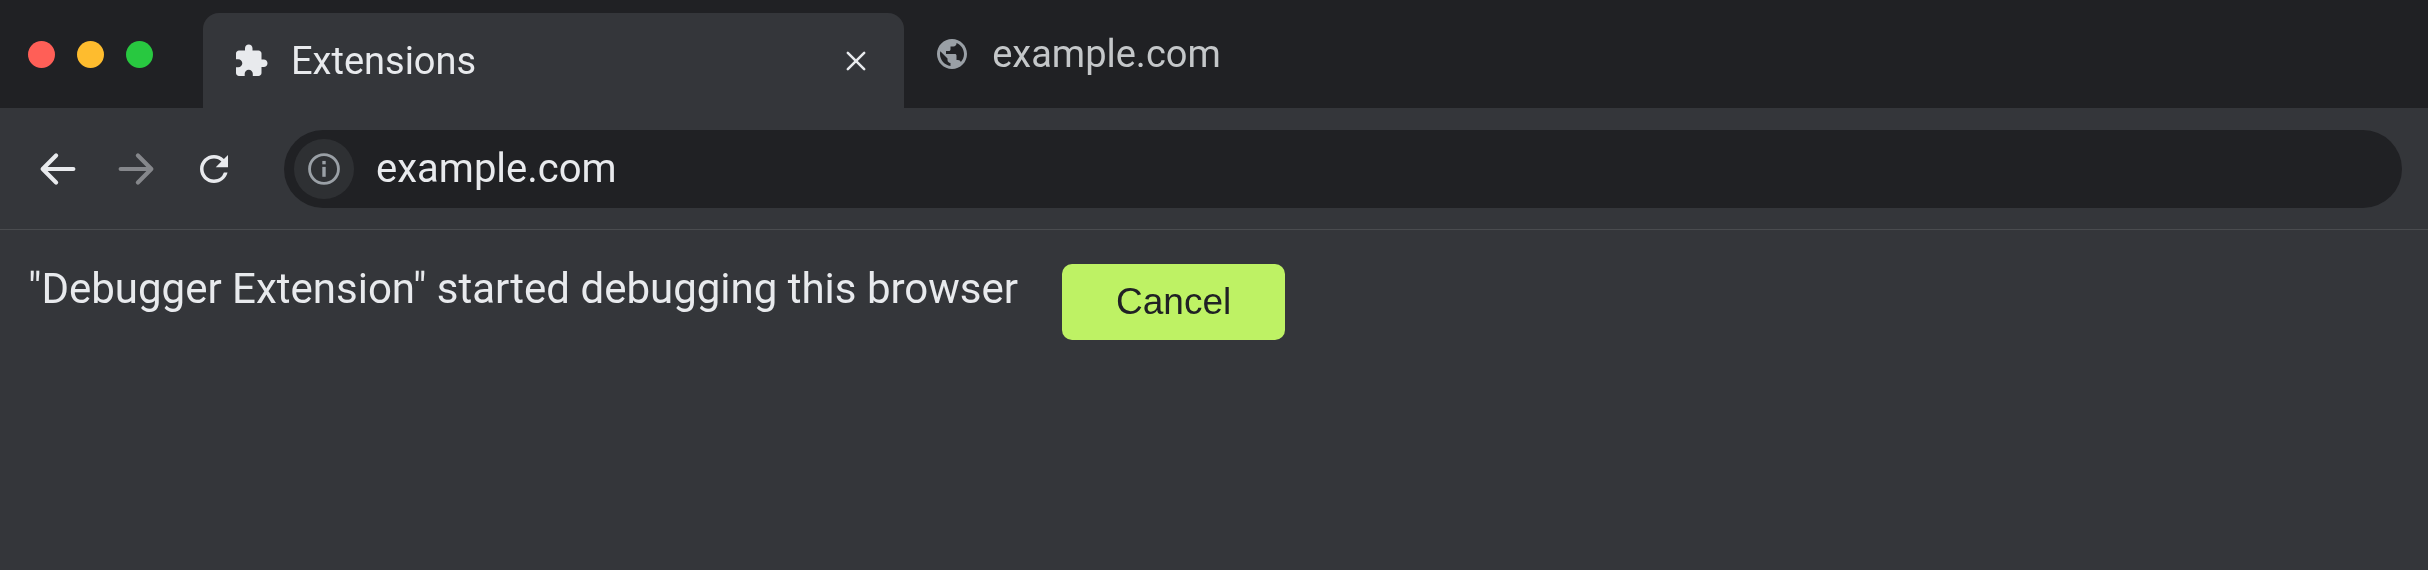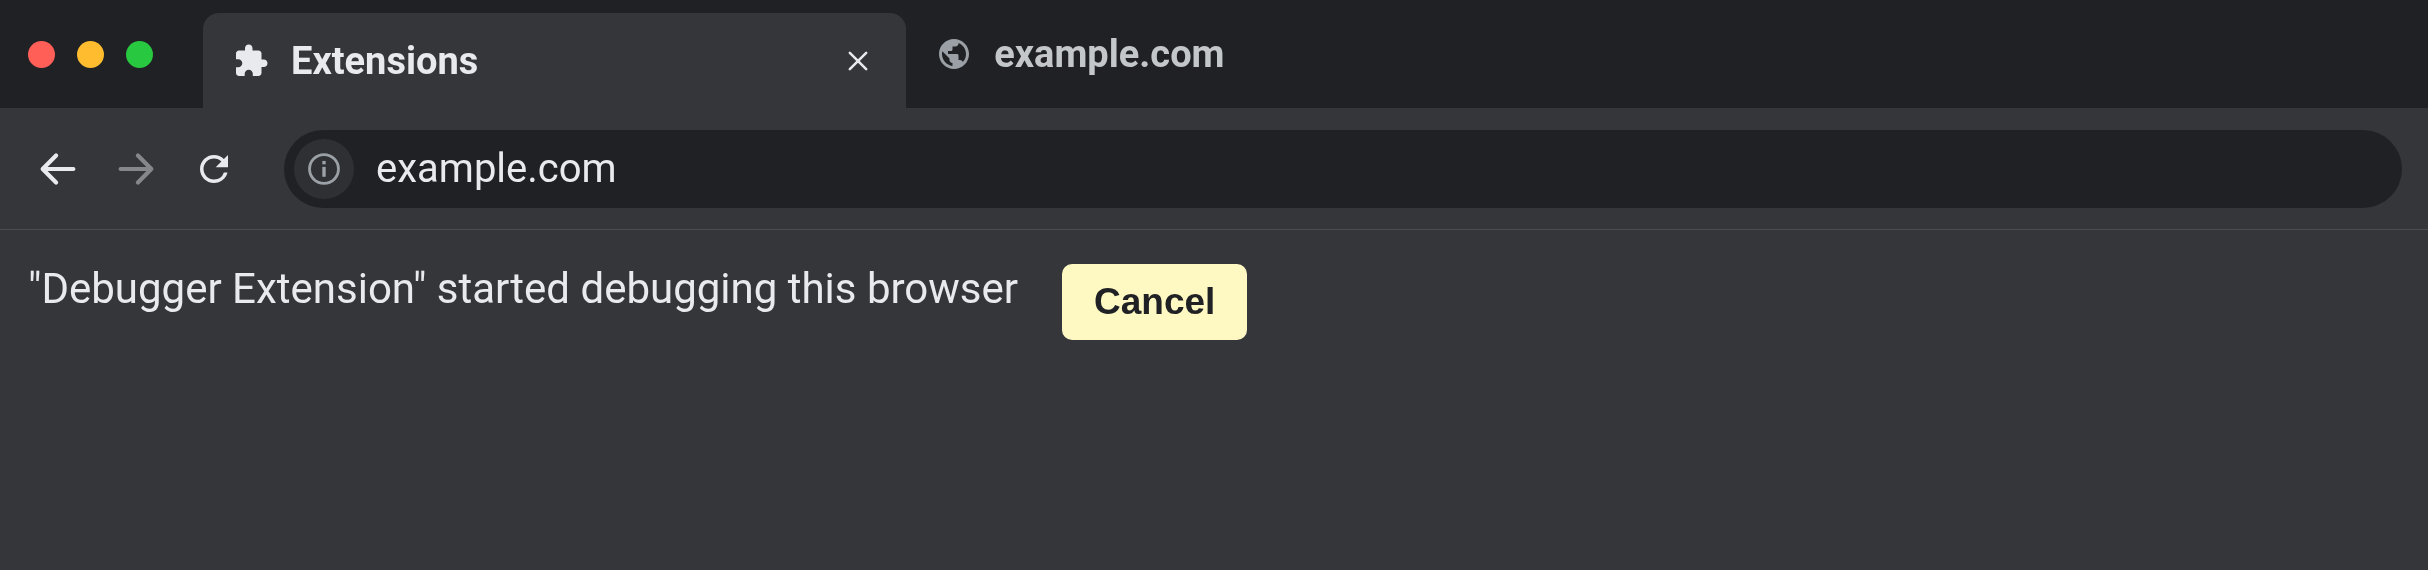--- a/index.html
+++ b/index.html
@@ -49,21 +49,21 @@
       background: #34363a;
       border-radius: 16px 16px 0 0;
       align-self: flex-end;
       height: 95px;
     }
     .tab.inactive {
       color: #c4c7c9;
     }
     .tab-title {
       font-size: 38px;
-      font-weight: 700;
+      font-weight: 400;
       white-space: nowrap;
     }
     .tab-icon {
       width: 36px;
       height: 36px;
       display: flex;
       align-items: center;
       justify-content: center;
       flex-shrink: 0;
     }
@@ -130,27 +130,27 @@
       align-items: flex-start;
       padding: 34px 28px 0 28px;
       gap: 44px;
     }
     .infobar-text {
       font-size: 42px;
       color: #e8eaed;
       white-space: nowrap;
     }
     .cancel-button {
-      background: #fef9c3;
+      background: #bef264;
       color: #202124;
       border: none;
       border-radius: 10px;
       font-size: 37px;
-      font-weight: 700;
-      padding: 17px 32px;
+      font-weight: 400;
+      padding: 17px 54px;
       cursor: pointer;
     }
     svg { display: block; }
   </style>
 </head>
 <body>
 
 <div class="tab-strip">
   <div class="window-controls">
     <div class="window-dot dot-red"></div>

